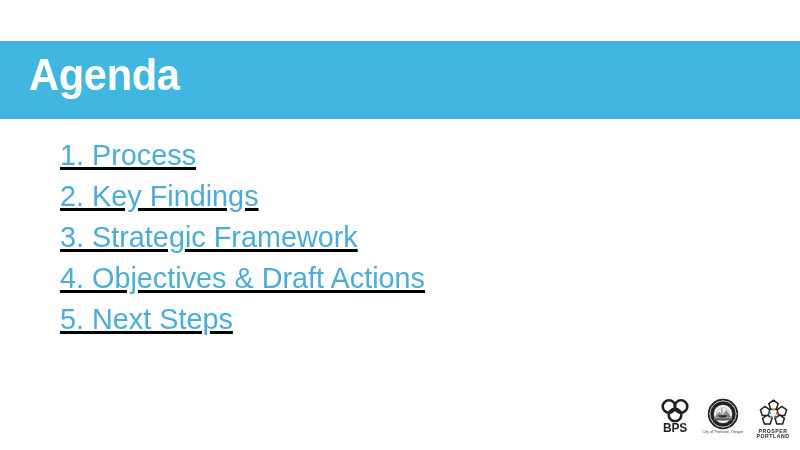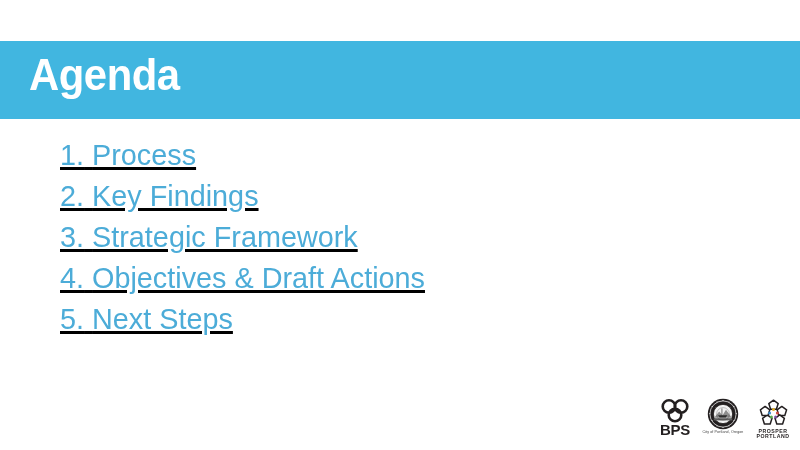--- a/index.html
+++ b/index.html
@@ -93,21 +93,21 @@
   .logo-mark {
     display: block;
   }
   .logo-caption {
     font-family: "Liberation Sans", sans-serif;
     color: #231f20;
     text-align: center;
     line-height: 1.05;
   }
   .bps-caption {
-    font-size: 15px;
+    font-size: 12px;
     font-weight: bold;
     letter-spacing: -0.2px;
     margin-top: -1px;
   }
   .city-caption {
     font-size: 3.6px;
     margin-top: 1px;
     color: #3a3a3a;
     letter-spacing: 0.1px;
     white-space: nowrap;

